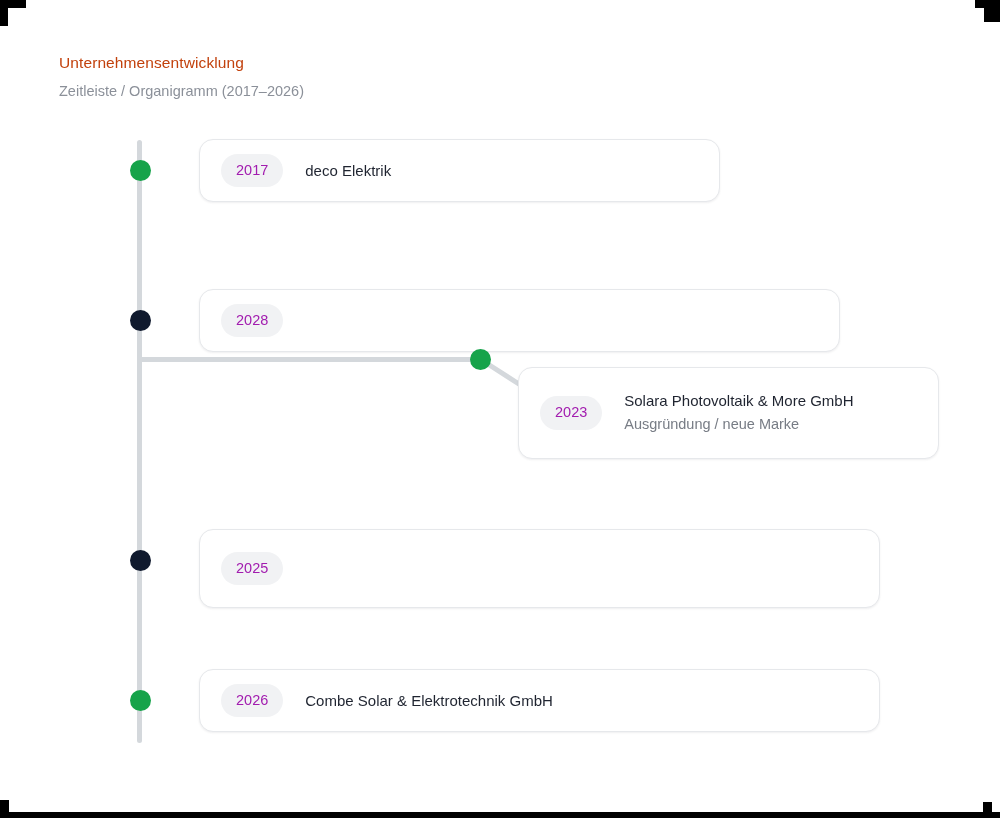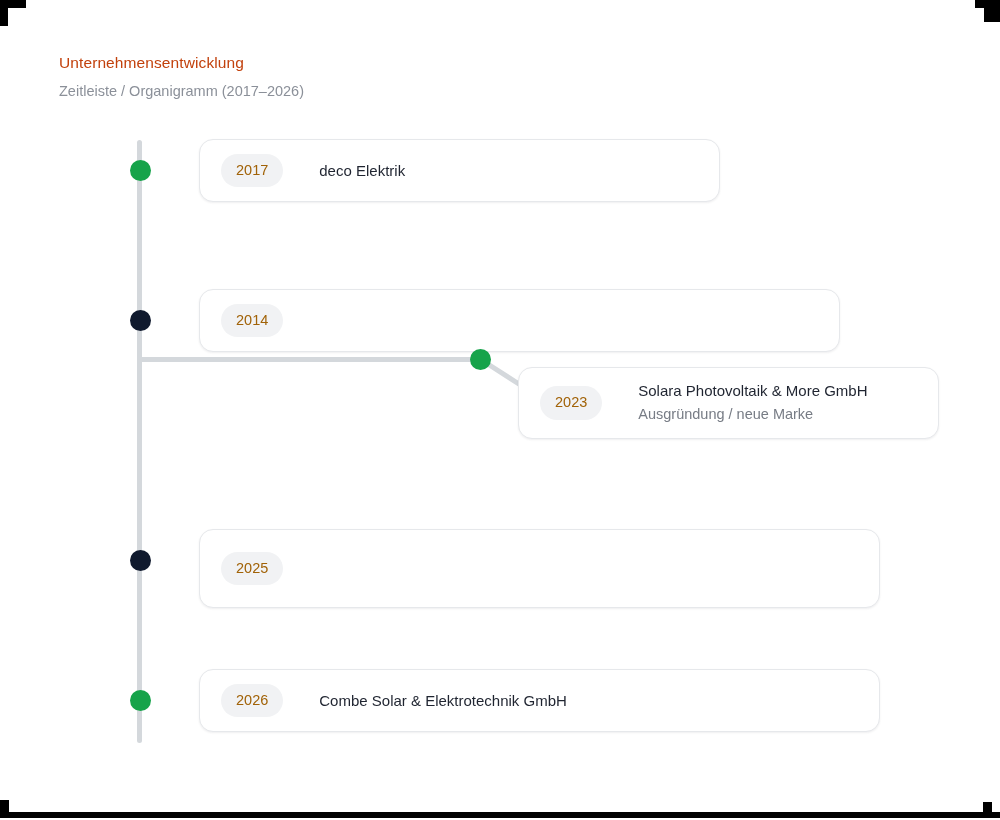--- a/index.html
+++ b/index.html
@@ -80,29 +80,29 @@
     display: flex;
     align-items: center;
   }
   .card-inner {
     display: flex;
     align-items: center;
     padding-left: 21px;
   }
   .year-badge {
     background: #f1f2f4;
-    color: #a16207;
+    color: #a21caf;
     font-size: 14.5px;
     line-height: 1;
     padding: 9px 15px 10px 15px;
     border-radius: 999px;
     white-space: nowrap;
   }
   .card-text {
-    margin-left: 36px;
+    margin-left: 22px;
   }
   .card-title {
     font-size: 15px;
     color: #1f2430;
     line-height: 20px;
     white-space: nowrap;
   }
   .card-sub {
     font-size: 14.5px;
     color: #777c85;
@@ -159,26 +159,26 @@
     <span class="year-badge">2017</span>
     <span class="card-text">
       <span class="card-title">deco Elektrik</span>
     </span>
   </div>
 </div>
 
 <div class="node navy" style="left:130px; top:310px;"></div>
 <div class="card" style="left:199px; top:289px; width:641px; height:63px;">
   <div class="card-inner">
-    <span class="year-badge">2014</span>
+    <span class="year-badge">2028</span>
   </div>
 </div>
 
 <div class="node green" style="left:470px; top:349px;"></div>
-<div class="card" style="left:518px; top:367px; width:421px; height:72px;">
+<div class="card" style="left:518px; top:367px; width:421px; height:92px;">
   <div class="card-inner">
     <span class="year-badge">2023</span>
     <span class="card-text">
       <span class="card-title">Solara Photovoltaik &amp; More GmbH</span>
       <span class="card-sub" style="display:block;">Ausgründung / neue Marke</span>
     </span>
   </div>
 </div>
 
 <div class="node navy" style="left:130px; top:550px;"></div>

